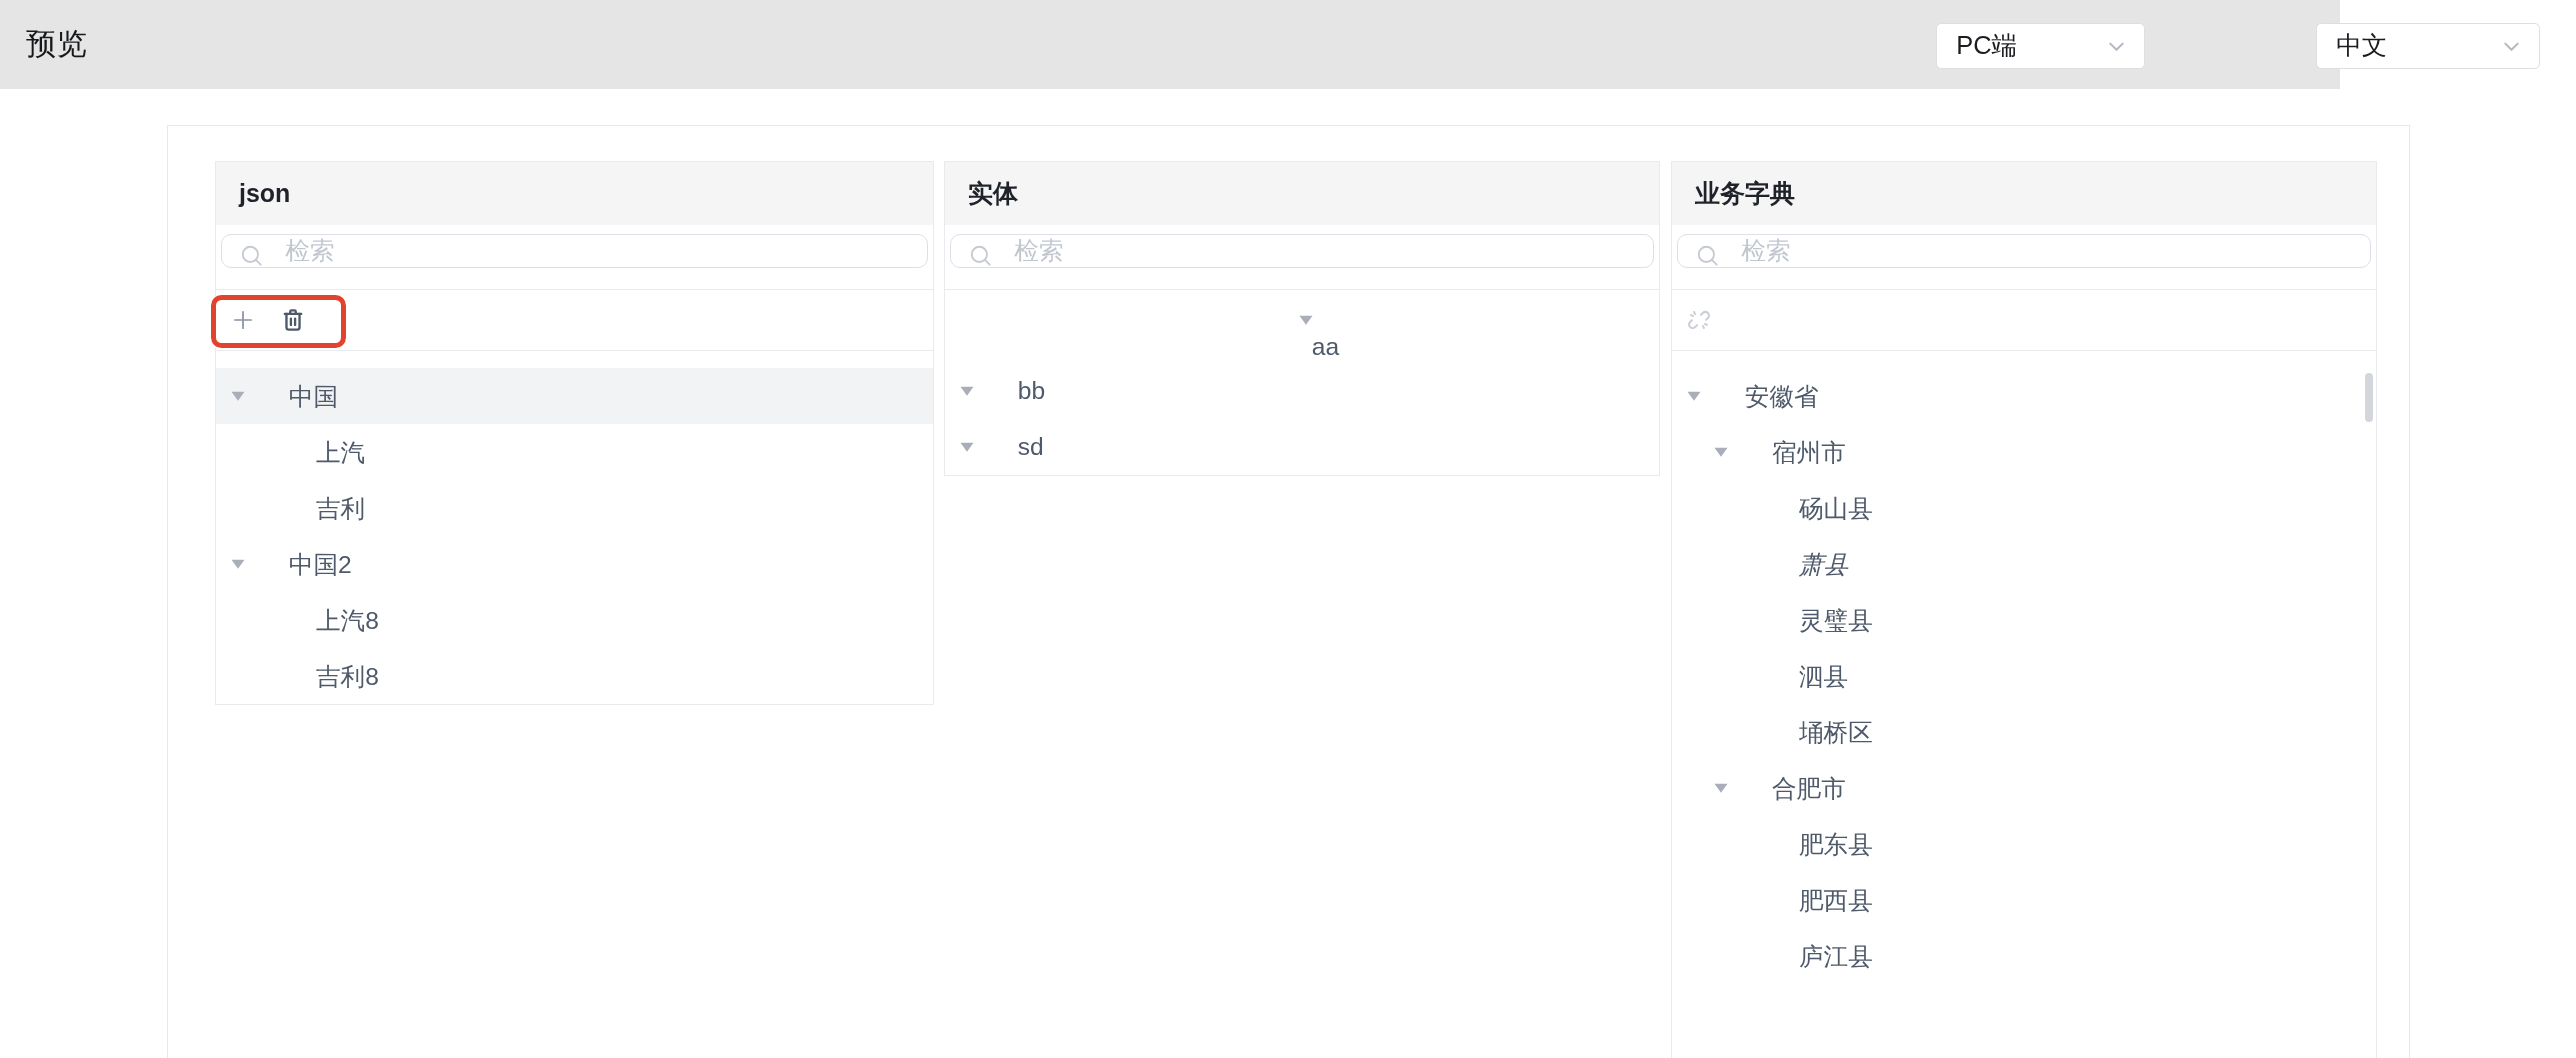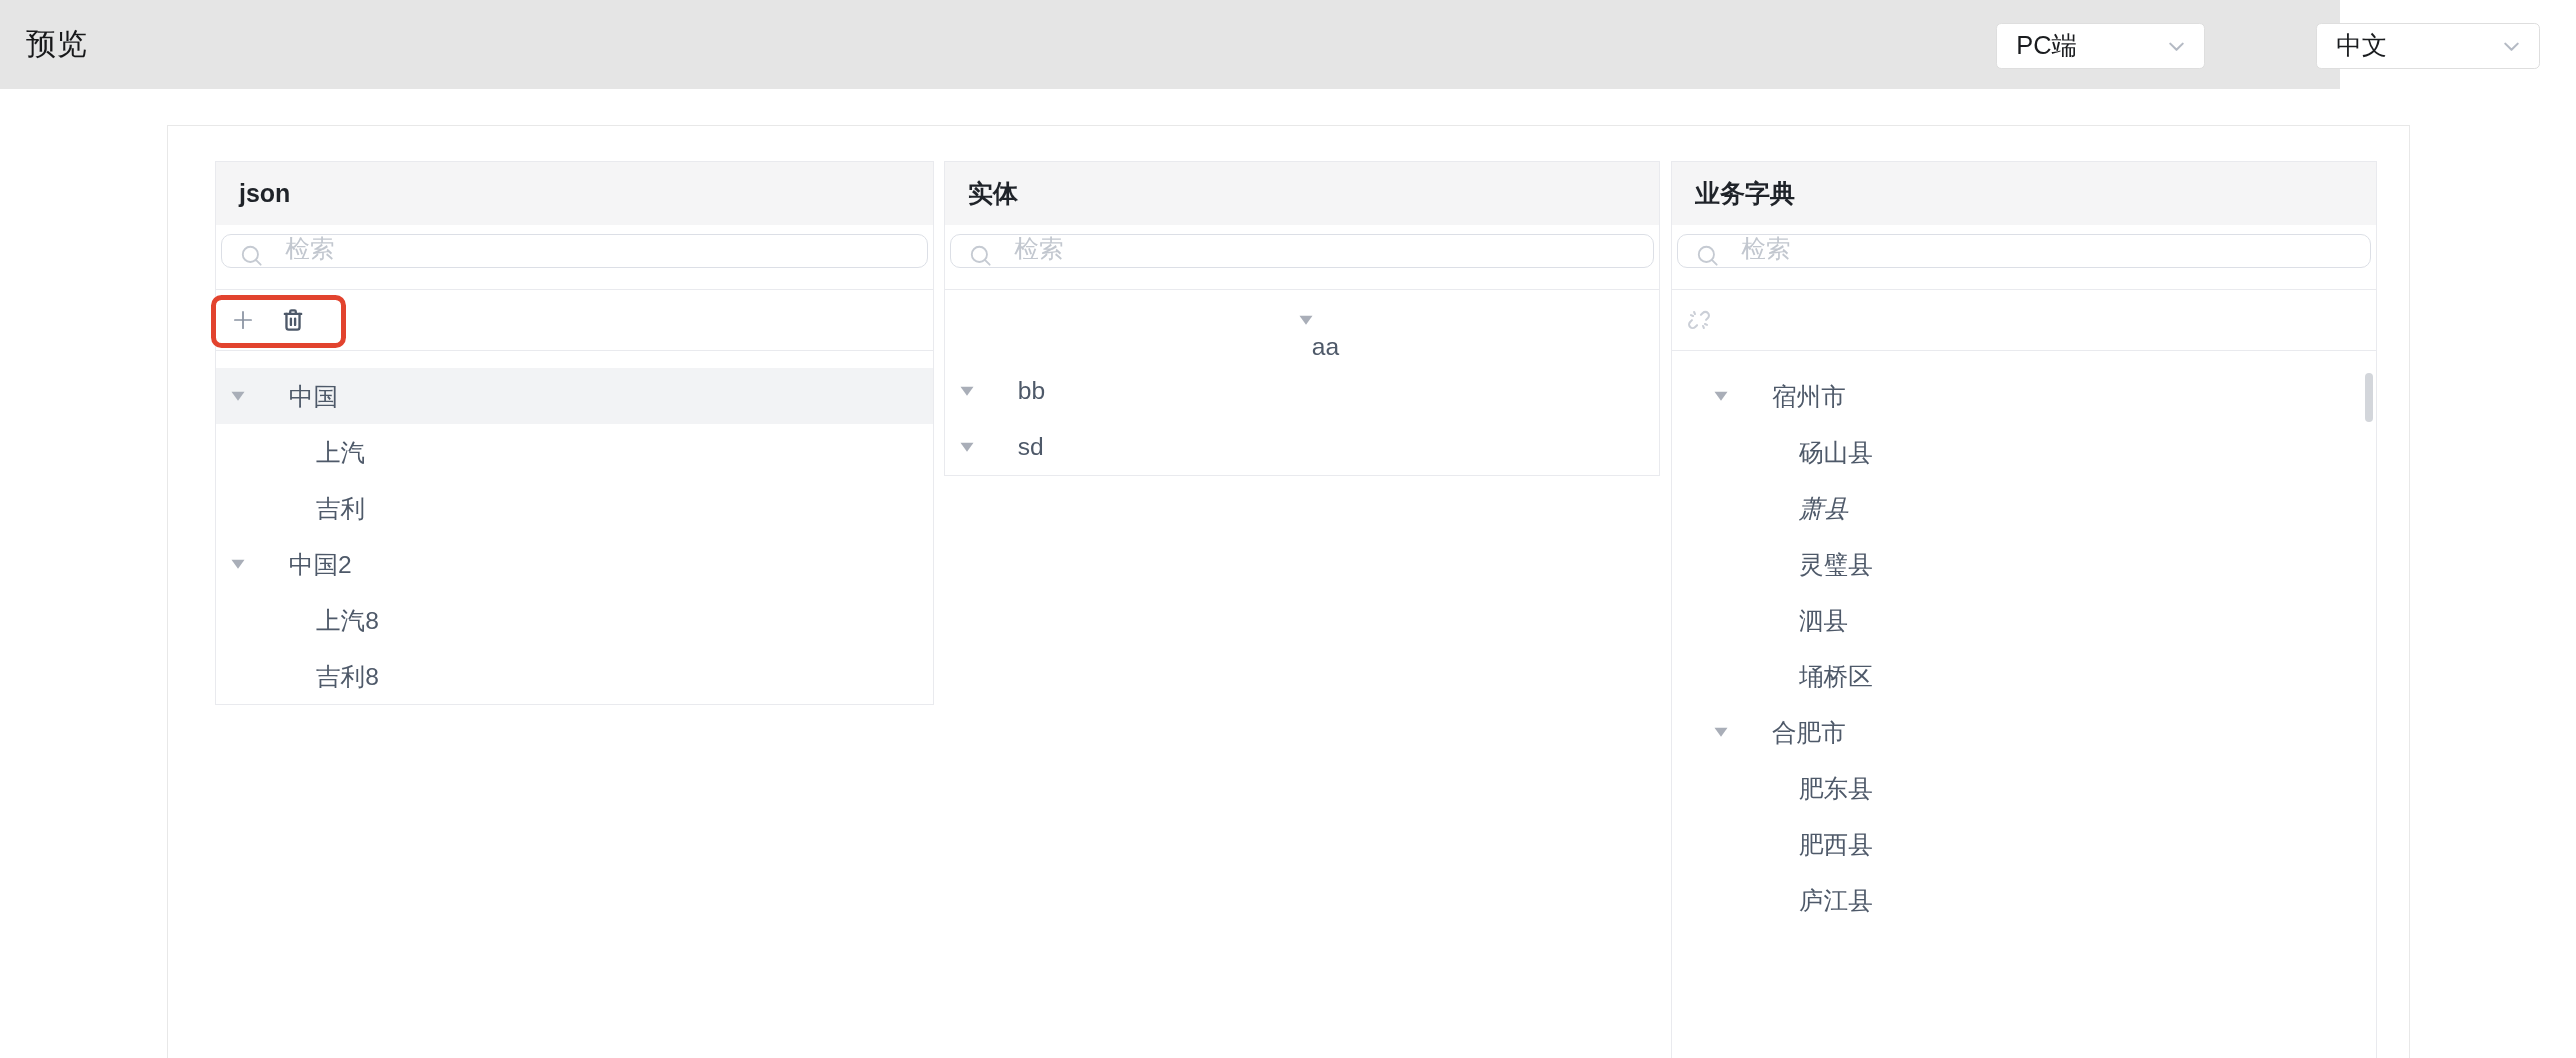--- a/index.html
+++ b/index.html
@@ -8,42 +8,42 @@
   .stage { position:relative; width:2576px; height:1058px; }
 
   
   .topbar { position:absolute; left:0; top:0; width:2340px; height:89px;
     background:#e5e5e5; display:flex; align-items:center; }
   .page-title { position:absolute; left:26px; top:0; height:89px; display:flex; align-items:center;
     font-size:30px; font-weight:500; color:#17181a; letter-spacing:0.9px; }
   .select { position:absolute; top:23px; height:46px; background:#fff; border:0.9px solid #dedede;
     border-radius:5.3px; display:flex; align-items:center; justify-content:space-between;
     padding:0 16px 0 19.3px; cursor:pointer; }
-  .select-device { left:1996px; width:209px; }
+  .select-device { left:1936px; width:209px; }
   .select-lang   { left:2316px; width:224px; }
   .select-value { font-size:25.4px; color:#1a1c1f; }
   .chevron { width:23px; height:23px; flex:0 0 23px; }
 
   
   .card { position:absolute; left:167px; top:125px; width:2243px; height:1097px;
     background:#fff; border:0.9px solid #e8e8e8; }
 
   
   .panel { position:absolute; top:35px; background:#fff; border:0.9px solid #e9eaee; }
   .panel-json   { left:47px;   width:719px; }
   .panel-entity { left:776px;  width:716px; }
   .panel-dict   { left:1503px; width:706px; height:1009px; }
   .panel-header { height:63px; background:#f5f5f6; display:flex; align-items:center;
     padding:0 23px; font-size:25px; font-weight:700; color:#1f2329; }
   .search-wrap { padding:8.8px 5.3px; border-bottom:0.9px solid #e9eaee; background:#fff; }
   .search-box { position:relative; height:46px; }
   .search-box svg { position:absolute; left:17.5px; top:9.7px; }
   .search-box input { width:100%; height:34px; border:0.9px solid #dcdfe6; border-radius:10px;
     padding:0 14px 0 63px; font-size:24.6px; color:#4e5969; background:#fff; outline:none;
-    font-family:Liberation Mono, monospace; }
+    font-family:Liberation Sans, sans-serif; }
   .search-box input::placeholder { color:#c2c7cf; opacity:1; }
 
   .toolbar { height:61px; border-bottom:0.9px solid #e9eaee; display:flex; align-items:center;
     padding-left:11.4px; gap:17.5px; }
   .tool-btn { display:flex; align-items:center; justify-content:center; width:32px; height:35px;
     cursor:pointer; background:transparent; border:none; }
 
   .tree { padding-top:17.5px; }
   .tree-row { height:56px; display:flex; align-items:center; font-size:24.6px; color:#4e5969;
     cursor:pointer; }
@@ -202,20 +202,28 @@
               <path d="M13.8 7.2l1.7-1.7a3.3 3.3 0 0 1 4.7 4.7l-1.7 1.7"></path>
               <path d="M10.2 16.8l-1.7 1.7a3.3 3.3 0 0 1-4.7-4.7l1.7-1.7"></path>
               <path d="M7.5 4.6l.8 1.9"></path>
               <path d="M4.6 7.5l1.9.8"></path>
               <path d="M16.5 19.4l-.8-1.9"></path>
               <path d="M19.4 16.5l-1.9-.8"></path>
             </svg>
         </button>
       </div>
       <div class="tree">
+          <div class="tree-row" style="padding-left: 8.8px;">
+            <span class="caret-box">
+              <svg width="16" height="12.3" viewBox="0 0 16 12">
+                <path d="M1.5 1.5h13L8 10.5z" fill="#a9aeb8"></path>
+              </svg>
+            </span>
+            <span class="row-label">安徽省</span>
+          </div>
           <div class="tree-row" style="padding-left: 36px;">
             <span class="caret-box">
               <svg width="16" height="12.3" viewBox="0 0 16 12">
                 <path d="M1.5 1.5h13L8 10.5z" fill="#a9aeb8"></path>
               </svg>
             </span>
             <span class="row-label">宿州市</span>
           </div>
           <div class="tree-row" style="padding-left: 63px;">
             <span class="caret-box"></span>

